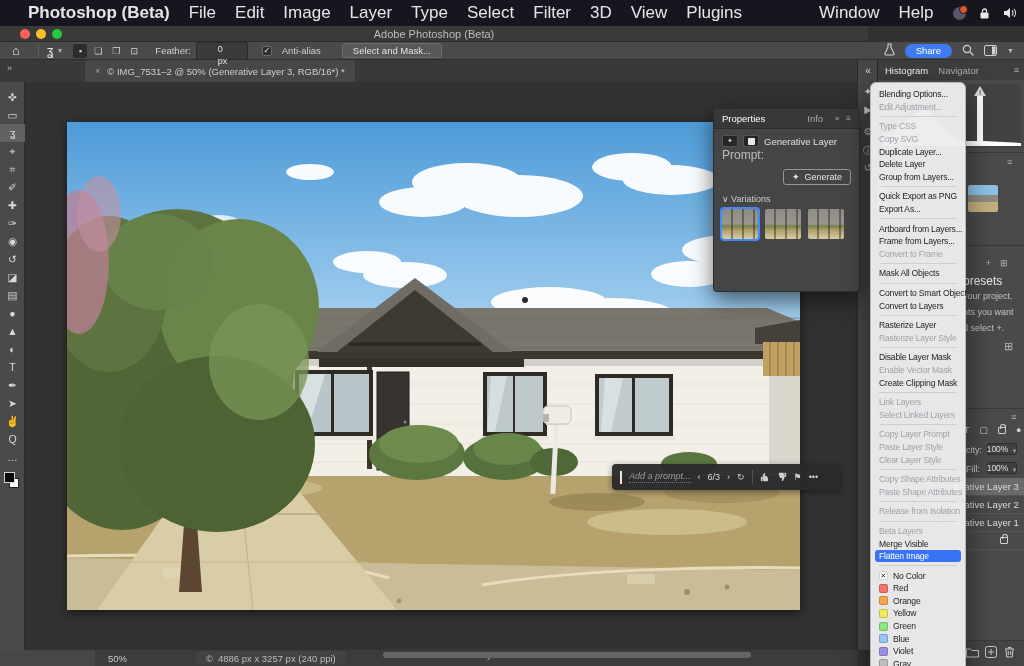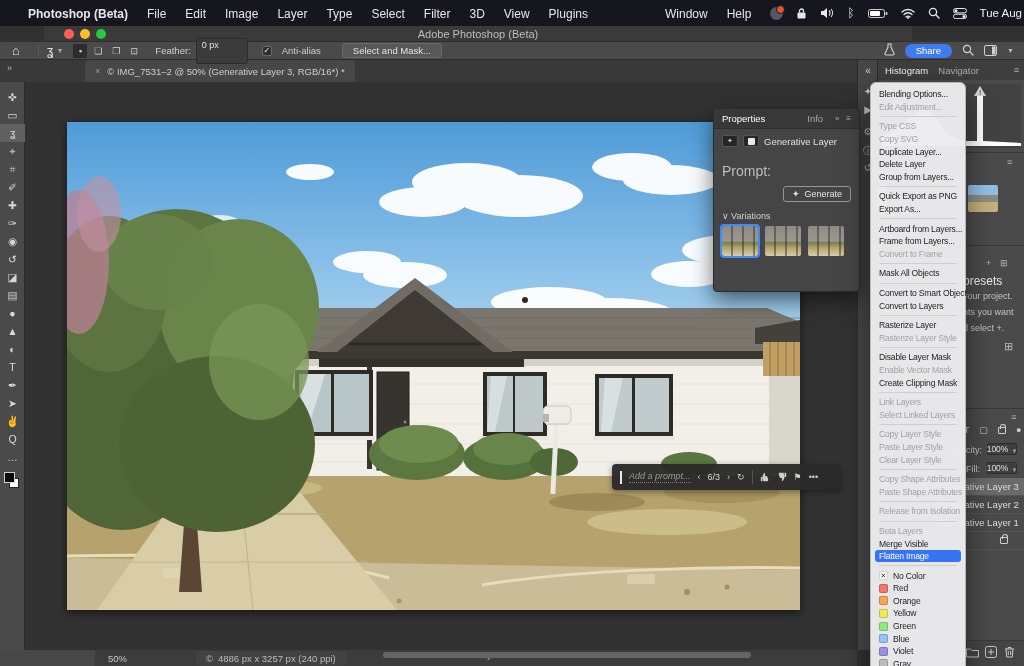--- a/index.html
+++ b/index.html
@@ -6,53 +6,53 @@
   html,body { background:#222; }
   #app { position:relative; width:1024px; height:666px; overflow:hidden;
          font-family:"Liberation Sans", sans-serif; background:#313131; color:#ddd;
          -webkit-font-smoothing:antialiased; }
   .abs { position:absolute; }
 
   
   .menubar { left:0; top:0; width:1024px; height:26px; background:#16161f;
              display:flex; align-items:center; padding:0 12px; z-index:60; }
   .menubar .apple { color:#ececec; font-size:14px; margin-right:16px; }
-  .mb-item { color:#e6e6ea; font-size:12px; margin-right:19px; white-space:nowrap; }
+  .mb-item { color:#e6e6ea; font-size:17px; margin-right:19px; white-space:nowrap; }
   .mb-item.app { font-weight:bold; }
   .mb-item.push { margin-left:58px; }
   .mb-right { margin-left:auto; display:flex; align-items:center; gap:13px; }
   .mb-ic { display:flex; align-items:center; }
   .mb-ic svg { display:block; }
   .mb-time { color:#f0f0f2; font-size:11.5px; white-space:nowrap; }
   .bt-glyph { color:#e8e8e8; font-size:12px; }
   .appbadge { position:relative; width:13px; height:13px; border-radius:50%; background:#56566a; }
   .appbadge::after { content:""; position:absolute; right:-2px; top:-2px; width:7px; height:7px;
                      border-radius:50%; background:#e0542f; border:1px solid #16161f; }
 
   
   .titlebar { left:0; top:26px; width:868px; height:16px; background:#3a3a3a;
-              border-bottom:1px solid #2c2c2c; z-index:55;margin-left:44px; }
+              border-bottom:1px solid #2c2c2c; z-index:55; }
   .tl { width:10px; height:10px; border-radius:50%; position:absolute; top:3px; }
   .tl.r { left:20px; background:#ff5f57; } .tl.y { left:36px; background:#febc2e; }
   .tl.g { left:52px; background:#28c840; }
   .titlebar .title { position:absolute; left:0; right:0; top:2px; text-align:center;
                      font-size:11px; color:#bdbdbd; }
 
   
   .optionsbar { left:0; top:42px; width:1024px; height:18px; background:#4a4a4a;
                 border-bottom:1px solid #2d2d2d; display:flex; align-items:center; z-index:55; }
   .ob-home { color:#e3e3e3; font-size:13px; margin:0 10px 0 12px; }
   .ob-sep { width:1px; height:12px; background:#5d5d5d; margin:0 8px; }
   .ob-lasso { color:#e3e3e3; font-size:12px; } .ob-chev { color:#aaa; font-size:7px; margin:0 10px 0 3px; }
   .ob-mode { width:14px; height:14px; margin-right:4px; display:flex; align-items:center; justify-content:center;
              color:#d5d5d5; font-size:9px; border-radius:2px; }
   .ob-mode.active { background:#2c2c2c; }
   .ob-label { font-size:9.5px; color:#cfcfcf; margin:0 5px 0 10px; }
-  .ob-input { width:52px; height:26px; background:#3b3b3b; border:1px solid #2c2c2c; border-radius:2px;
-              font-size:9px; color:#e0e0e0; padding:0 5px; line-height:12px; }
+  .ob-input { width:52px; height:18px; background:#3b3b3b; border:1px solid #2c2c2c; border-radius:2px;
+              font-size:9px; color:#e0e0e0; padding:0 21px; line-height:12px; }
   .ob-check { width:10px; height:10px; background:#2e2e2e; border:1px solid #6a6a6a; border-radius:2px;
               margin-left:14px; display:flex; align-items:center; justify-content:center;
               color:#f0f0f0; font-size:8px; }
   .ob-btn { height:15px; background:#585858; border:1px solid #6a6a6a; border-radius:3px;
             font-size:9.5px; color:#e3e3e3; padding:0 10px; line-height:13px; margin-left:16px; }
   .ob-right { margin-left:auto; display:flex; align-items:center; gap:10px; padding-right:10px; }
   .share-btn { background:#3e7bf0; color:#fff; font-size:9.5px; border-radius:8px;
                padding:1px 11px 2px; }
   .ob-chev2 { color:#bbb; font-size:7px; }
 
@@ -100,21 +100,21 @@
               padding:0 8px; gap:10px; border-bottom:1px solid #2e2e2e; }
   .props-tab { font-size:9.5px; color:#fff; }
   .props-tab.dim { color:#a8a8a8;margin-left:32px; }
   .props-hd .hd-ic { margin-left:auto; color:#b0b0b0; font-size:8px; display:flex; gap:7px; }
   .props-bd { padding:6px 8px; }
   .gl-row { display:flex; align-items:center; gap:5px; }
   .chip { width:16px; height:12px; background:#262626; border:1px solid #555; border-radius:2px;
           display:flex; align-items:center; justify-content:center; color:#cfcfcf; font-size:7px; }
   .chip.mask::after { content:""; width:7px; height:7px; background:#e9e9e9; border-radius:1px; }
   .gl-name { font-size:9.5px; color:#e0e0e0; }
-  .prompt-label { font-size:14px; color:#bdbdbd; margin:16px 0 3px; }
+  .prompt-label { font-size:12px; color:#bdbdbd; margin:1px 0 3px; }
   .prompt-area { width:131px; height:44px; background:#3a3a3a; border:1px solid #2a2a2a;
                  border-radius:3px; font-size:9px; color:#8f8f8f; padding:4px 5px; line-height:1.25; }
   .gen-row { display:flex; justify-content:flex-end; margin-top:7px; }
   .gen-btn { border:1px solid #969696; border-radius:3px; padding:2px 8px; font-size:9px;
              color:#e6e6e6; display:flex; gap:5px; align-items:center; }
   .var-label { font-size:9px; color:#cfcfcf; margin-top:9px; }
   .var-row { display:flex; gap:7px; margin-top:5px; }
   .vthumb { width:36px; height:30px; border-radius:2px;
             background:linear-gradient(180deg,#8e8a84 0%,#9b9790 50%,#75804e 56%,#b4a26c 72%,#d9cda7 100%);
             position:relative; overflow:hidden; }
@@ -757,21 +757,21 @@
 
         <div class="mi disabled">
           <span class="mi-label">Select Linked Layers</span>
         </div>
 
         <div class="mi sep">
           <span class="mi-label"></span>
         </div>
 
         <div class="mi disabled">
-          <span class="mi-label">Copy Layer Style</span>
+          <span class="mi-label">Copy Layer Prompt</span>
         </div>
 
         <div class="mi disabled">
           <span class="mi-label">Paste Layer Style</span>
         </div>
 
         <div class="mi disabled">
           <span class="mi-label">Clear Layer Style</span>
         </div>
 

